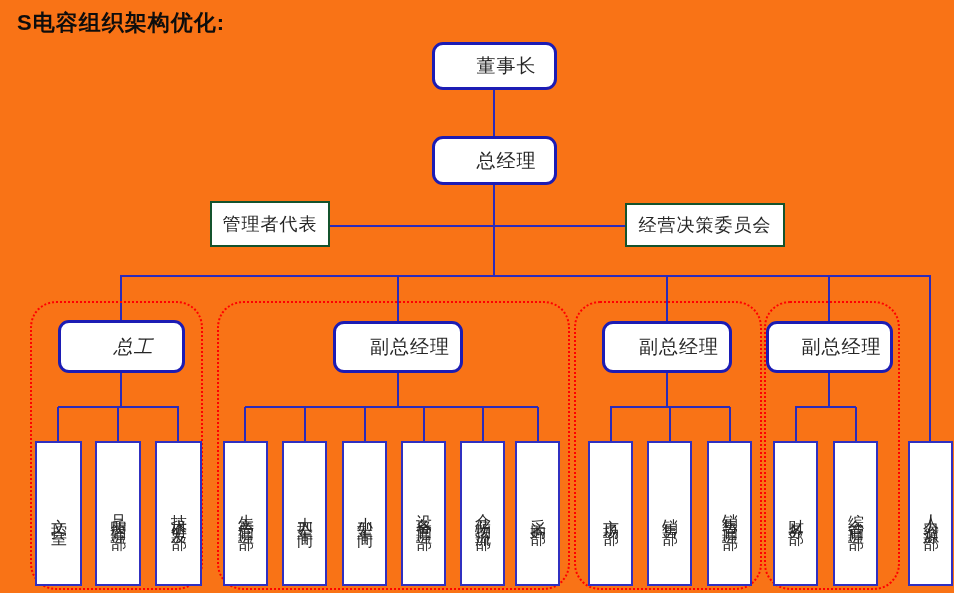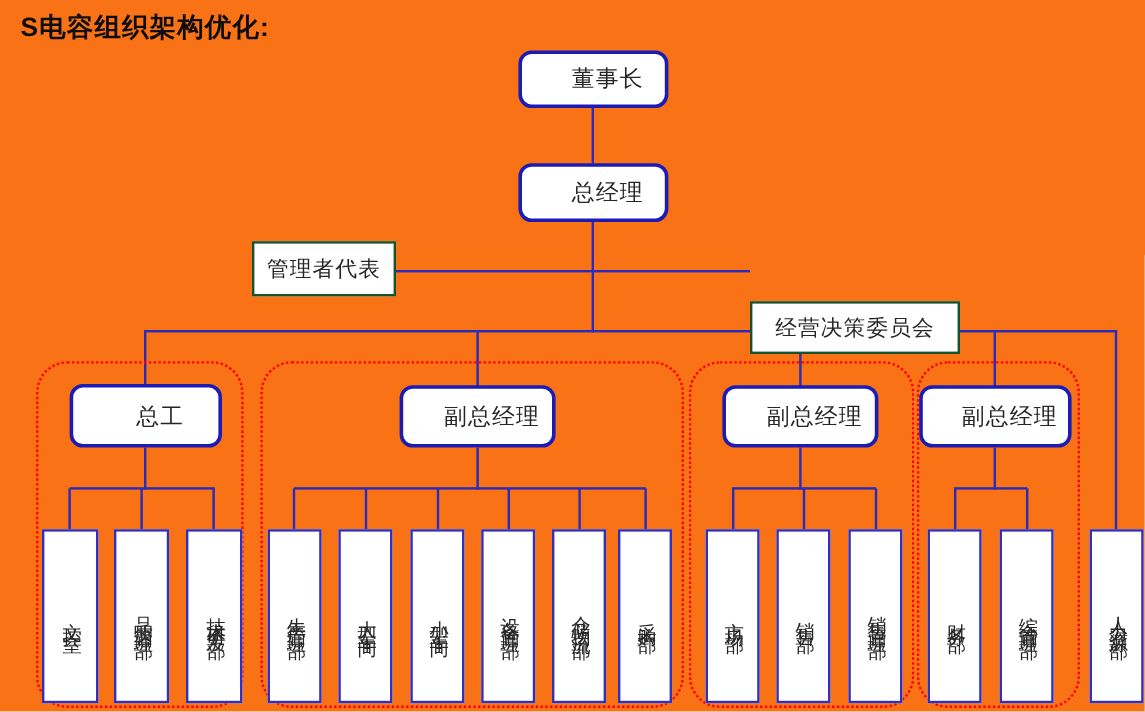--- a/index.html
+++ b/index.html
@@ -91,23 +91,23 @@
   <div class="vl" style="left:855px;top:407px;height:34px;"></div>
 
   <div class="redbox" style="left:30px;top:301px;width:173px;height:289px;"></div>
   <div class="redbox" style="left:217px;top:301px;width:353px;height:289px;"></div>
   <div class="redbox" style="left:574px;top:301px;width:188px;height:289px;"></div>
   <div class="redbox" style="left:764px;top:301px;width:136px;height:289px;"></div>
 
   <div class="head" style="left:432px;top:42px;width:125px;height:48px;">董事长</div>
   <div class="head" style="left:432px;top:136px;width:125px;height:49px;">总经理</div>
   <div class="rect" style="left:210px;top:201px;width:120px;height:46px;">管理者代表</div>
-  <div class="rect" style="left:625px;top:203px;width:175px;height:44px;margin-top:48px;">经营决策委员会</div>
+  <div class="rect" style="left:625px;top:203px;width:160px;height:44px;">经营决策委员会</div>
 
-  <div class="head" style="left:58px;top:320px;width:127px;height:53px;">总工</div>
+  <div class="head" style="left:58px;top:320px;width:127px;height:53px;font-style:italic;">总工</div>
   <div class="head" style="left:333px;top:321px;width:130px;height:52px;">副总经理</div>
   <div class="head" style="left:602px;top:321px;width:130px;height:52px;">副总经理</div>
   <div class="head" style="left:766px;top:321px;width:127px;height:52px;">副总经理</div>
 
   <div class="vbox" style="left:35px;top:441px;width:47px;height:145px;">文控室</div>
   <div class="vbox" style="left:95px;top:441px;width:46px;height:145px;">品质管理部</div>
   <div class="vbox" style="left:155px;top:441px;width:47px;height:145px;">技术研发部</div>
 
   <div class="vbox" style="left:223px;top:441px;width:45px;height:145px;">生产管理部</div>
   <div class="vbox" style="left:282px;top:441px;width:45px;height:145px;">大型车间</div>

